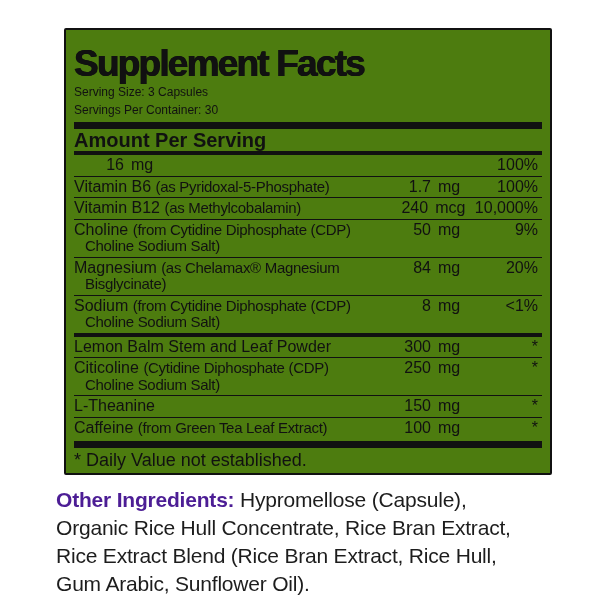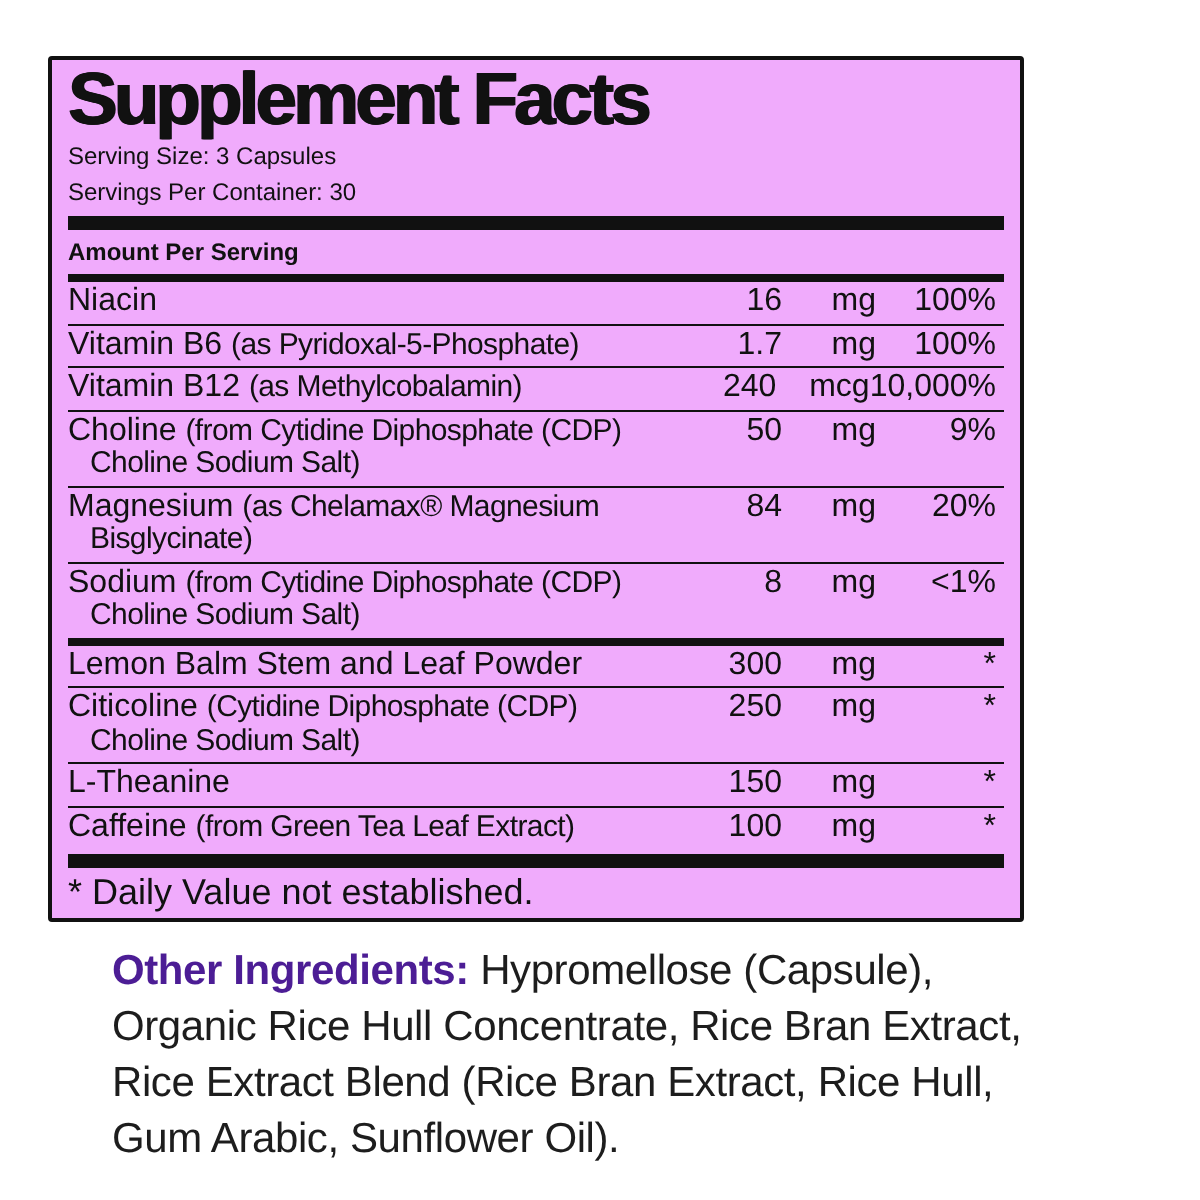--- a/index.html
+++ b/index.html
@@ -4,52 +4,52 @@
 <style>
   html,body { margin:0; padding:0; }
   body {
     width:600px; height:600px; background:#ffffff;
     font-family:"Liberation Sans", sans-serif; color:#111;
     overflow:hidden;
   }
   .panel {
     box-sizing:border-box;
     width:488px;
-    margin:28px 0 0 24px;
+    margin:28px 0 0 64px;
     border:2.5px solid #111;
     border-radius:2px;
-    padding:0 8px 5px;
-    background:#f0abfc;
+    padding:14px 8px 5px;
+    background:#4d7c0f;
   }
   .title {
     font-size:37px; font-weight:700; letter-spacing:-1.8px;
     line-height:40px;
     text-shadow:0.6px 0 0 #111, -0.4px 0 0 #111;
     white-space:nowrap;
   }
   .serving { font-size:12px; line-height:17.5px; }
   .bar { background:#111; }
   .bar-thick { height:7px; margin-top:3px; }
   .bar-med { height:4px; }
   .hdr {
     display:flex; justify-content:space-between;
-    font-weight:700; font-size:12px; line-height:16px;
+    font-weight:700; font-size:20px; line-height:16px;
     padding:3px 0 3px;
   }
   .row {
     display:flex; align-items:flex-start;
     font-size:16px; line-height:16.5px;
     padding:2px 0 2px;
     border-bottom:1.5px solid #111;
   }
   .row.nb { border-bottom:0; }
   .col-name { width:296px; padding-left:11px; text-indent:-11px; }
   .note { font-size:15px; letter-spacing:-0.3px; }
   .col-num { width:50px; text-align:right; white-space:nowrap; }
-  .col-unit { width:40px; padding-left:7px; box-sizing:content-box;text-align:right; }
+  .col-unit { width:40px; padding-left:7px; box-sizing:content-box; }
   .col-dv { flex:1; text-align:right; padding-right:4px; white-space:nowrap; }
   .footnote { font-size:18px; line-height:16px; padding:4px 0 0; }
   .other {
     margin:11px 0 0 56px; width:487px;
     font-size:21px; line-height:28px;
     color:#1d1d1d; letter-spacing:-0.2px;
   }
   .oi-label { font-weight:700; color:#4c1d95; }
 </style>
 </head>
@@ -62,21 +62,20 @@
 
   <div class="bar bar-thick"></div>
 
   <div class="hdr">
     <span>Amount Per Serving</span>
   </div>
 
   <div class="bar bar-med"></div>
 
   <div class="row">
-    <div class="col-name"><span>Niacin</span> <span class="note"></span></div>
     <div class="col-num">16</div>
     <div class="col-unit">mg</div>
     <div class="col-dv">100%</div>
   </div>
 
   <div class="row">
     <div class="col-name"><span>Vitamin B6</span> <span class="note">(as Pyridoxal-5-Phosphate)</span></div>
     <div class="col-num">1.7</div>
     <div class="col-unit">mg</div>
     <div class="col-dv">100%</div>

